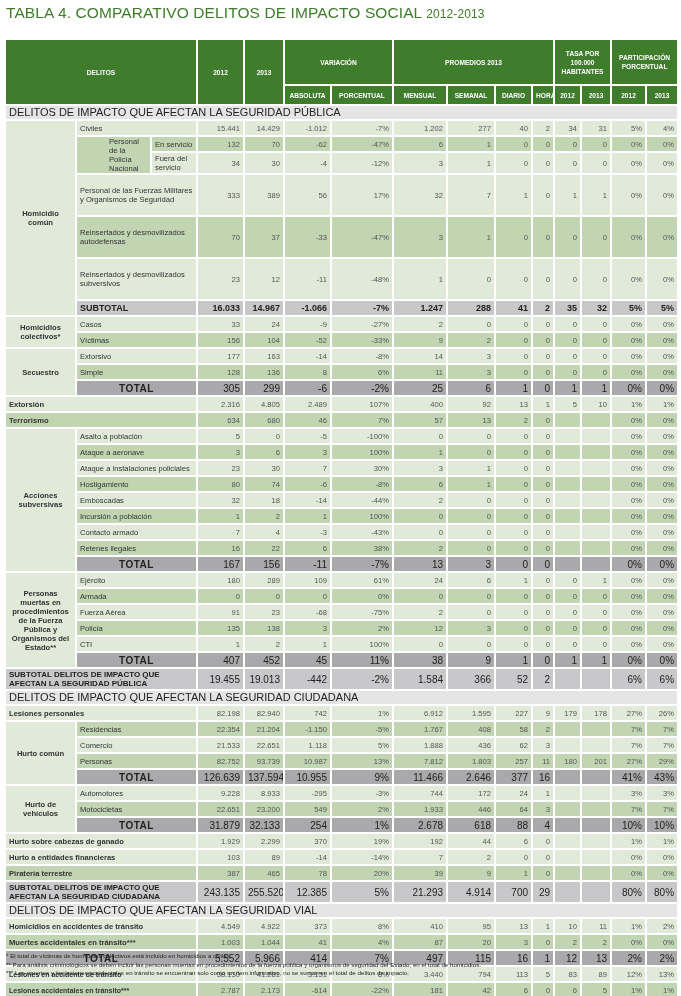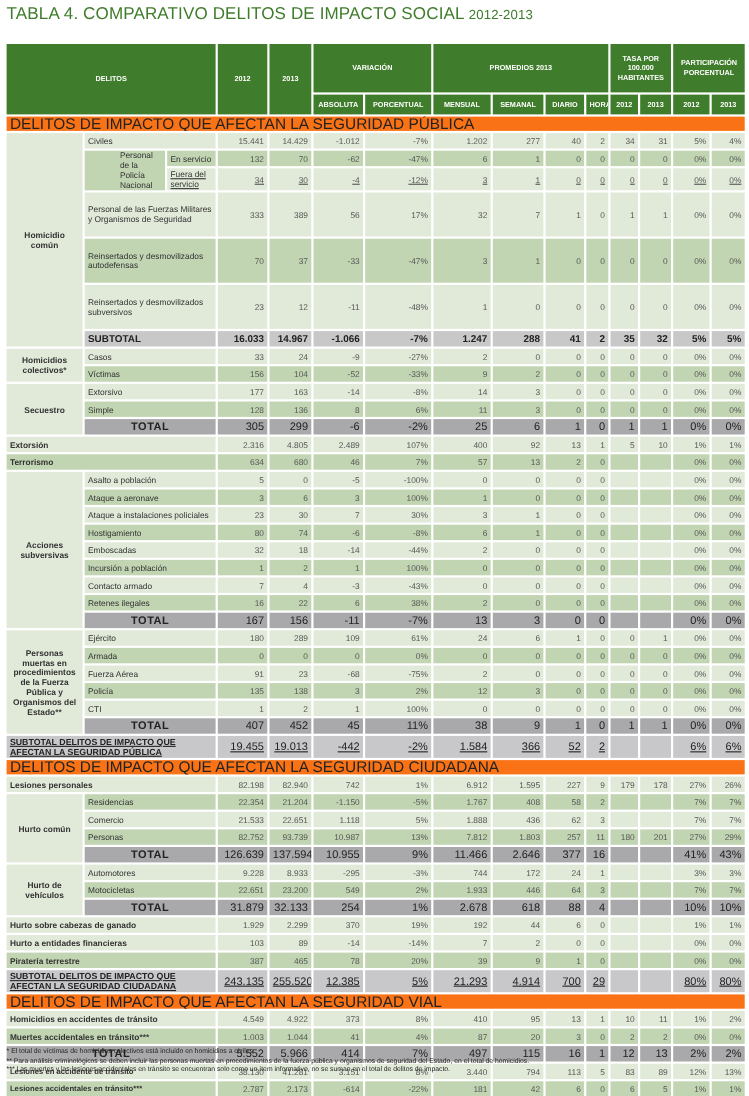--- a/index.html
+++ b/index.html
@@ -10,32 +10,32 @@
   td,th{padding:0 3px;font-size:7.6px;line-height:9px;overflow:hidden;}
   th{background:#3f7c2b;color:#fff;font-weight:bold;text-align:center;font-size:6.6px;}
   .h1 th{height:44px;}
   .h2 th{height:18px;}
   td.n{text-align:right;color:#555;}
   .lt td{background:#e1ead9;}
   .dk td{background:#c2d5b3;}
   td.grp{background:#e1ead9;text-align:center;font-weight:bold;color:#333;}
   td.grp2{background:#c2d5b3;padding-left:32px;}
   td.lab{color:#333;}
-  .sec td{background:#f97316;font-size:14px;color:#222;height:13px;}
+  .sec td{background:#e5e5e5;font-size:11px;color:#222;height:13px;}
   .sub td{background:#c8c8c8;font-weight:bold;font-size:9px;color:#222;}
   .sub td.n{color:#222;}
   .tot td{background:#a9a9ab;font-size:10px;color:#222;}
   .tot td.n{color:#222;}
   .tot td.tl{text-align:center;font-weight:bold;letter-spacing:0.5px;}
   .sst td{background:#c8c8cb;font-weight:bold;font-size:8px;color:#222;}
   .sst td.n{font-size:10px;font-weight:normal;color:#222;}
   .grand td{background:#a9a9ab;font-size:10px;color:#222;font-weight:bold;}
   .grand td.n{color:#222;}
   .r16 td{height:14px;}
-  .r22 td{height:20px;text-decoration:underline;}
+  .r22 td{height:20px;}
   .r26 td{height:40px;}
   .notes{position:absolute;left:6px;top:952px;font-size:6.2px;line-height:8.6px;color:#222;}
   .notes .src{font-size:8px;}
 </style>
 </head>
 <body>
 
 <div class="title">
   <b>TABLA 4.</b>
   <span>COMPARATIVO DELITOS DE IMPACTO SOCIAL</span>

